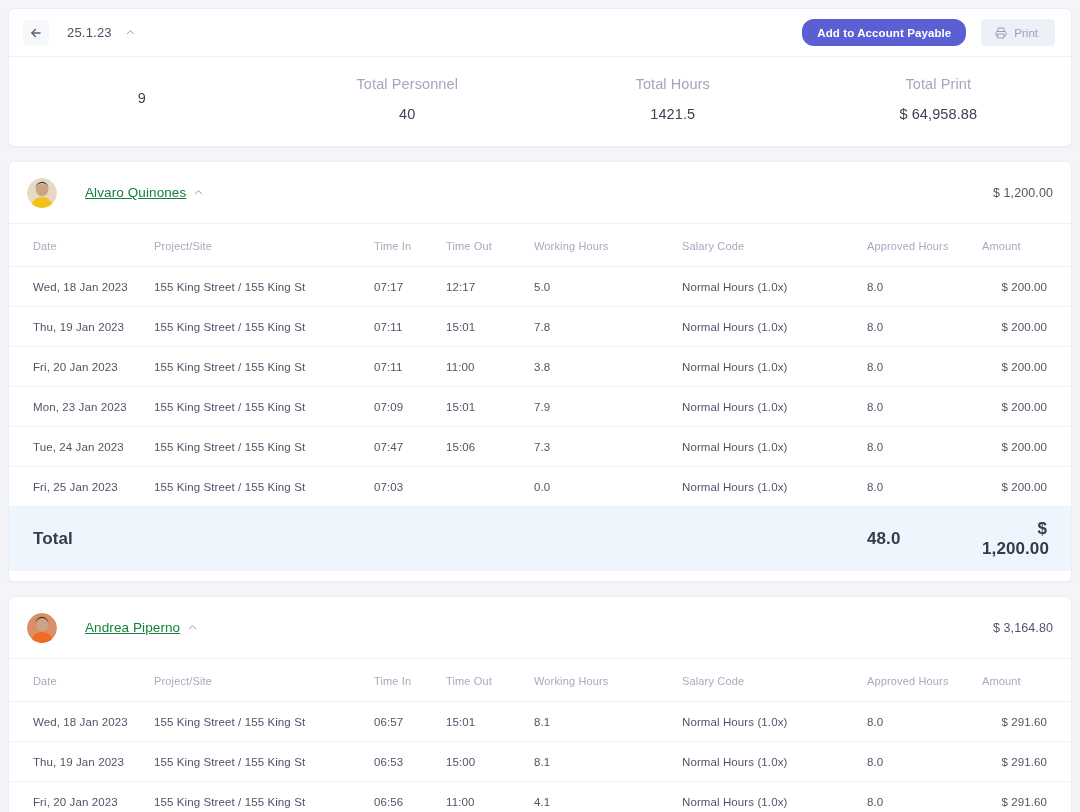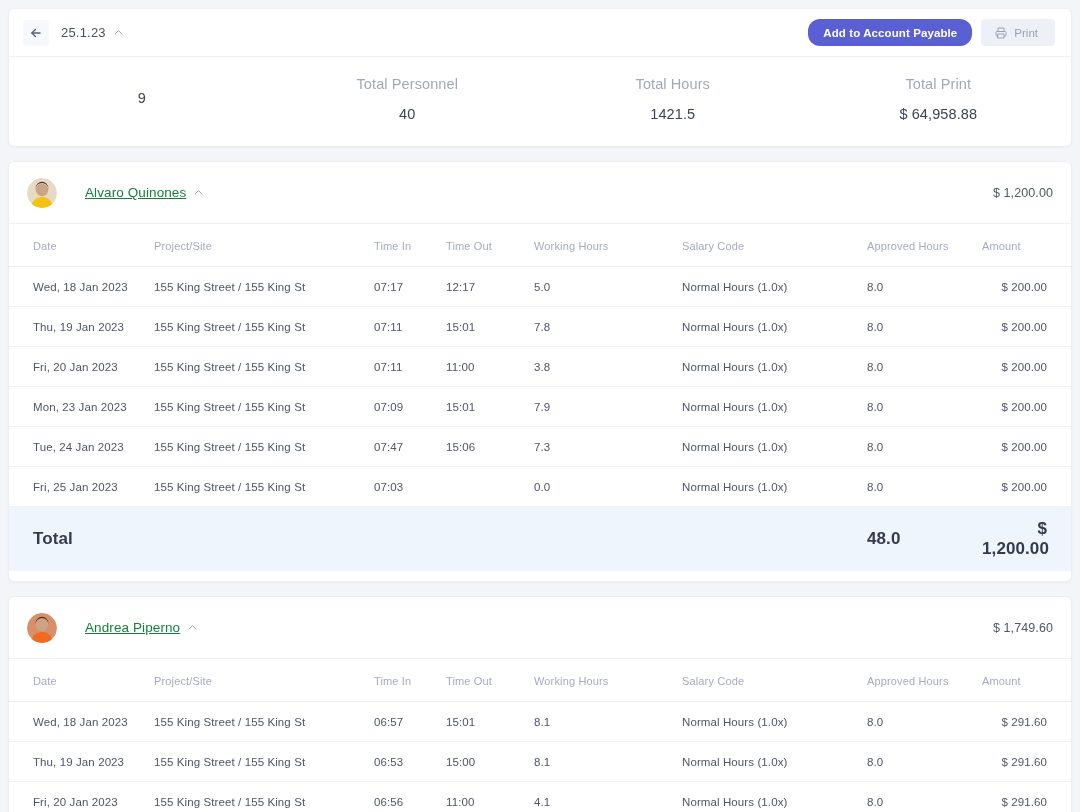--- a/index.html
+++ b/index.html
@@ -29,20 +29,21 @@
     overflow: hidden;
   }
 
   
   .toolbar {
     height: 48px;
     display: flex;
     align-items: center;
     padding: 0 16px 0 14px;
     border-bottom: 1px solid #eef0f5;
+    gap: 6px;
   }
 
   .back-btn {
     width: 26px;
     height: 26px;
     display: flex;
     align-items: center;
     justify-content: center;
     border-radius: 4px;
     background: #f7f8fb;
@@ -378,21 +379,21 @@
               <path d="M8.6 11.4 a6.4 6.4 0 0 1 12.8 0 l0-1.2 a6.4 6.4 0 0 0-12.8 0 z" fill="#4a342a"></path>
               <path d="M8.8 9.5 a6.3 6.3 0 0 1 12.4 0 a6.3 6.3 0 0 0-12.4 0 z" fill="#4a342a"></path>
             </svg>
           </div>
           <span class="person-name">Andrea Piperno</span>
           <span class="chev-up">
             <svg width="11" height="11" viewBox="0 0 24 24" fill="none" stroke="currentColor" stroke-width="2" stroke-linecap="round" stroke-linejoin="round">
               <polyline points="5 15 12 8 19 15"></polyline>
             </svg>
           </span>
-          <span class="person-amount">$ 1,749.60</span>
+          <span class="person-amount">$ 3,164.80</span>
         </div>
         <div class="table-wrap">
           <table class="tt">
             <thead>
               <tr>
                 <th class="c-date">Date</th>
                 <th class="c-site">Project/Site</th>
                 <th class="c-in">Time In</th>
                 <th class="c-out">Time Out</th>
                 <th class="c-work">Working Hours</th>

